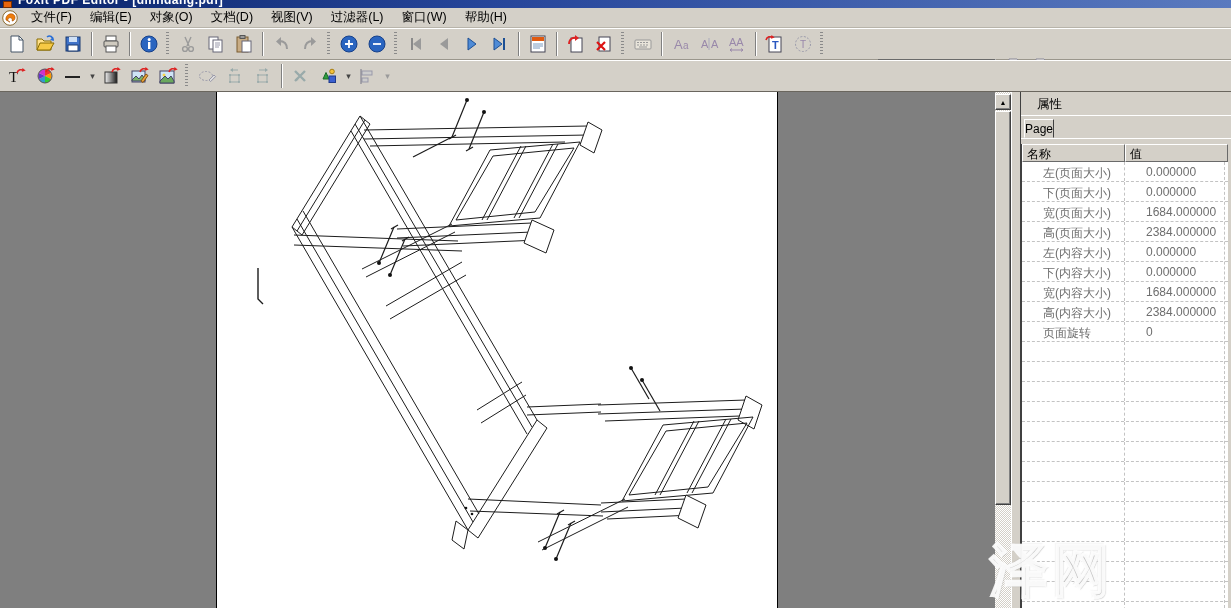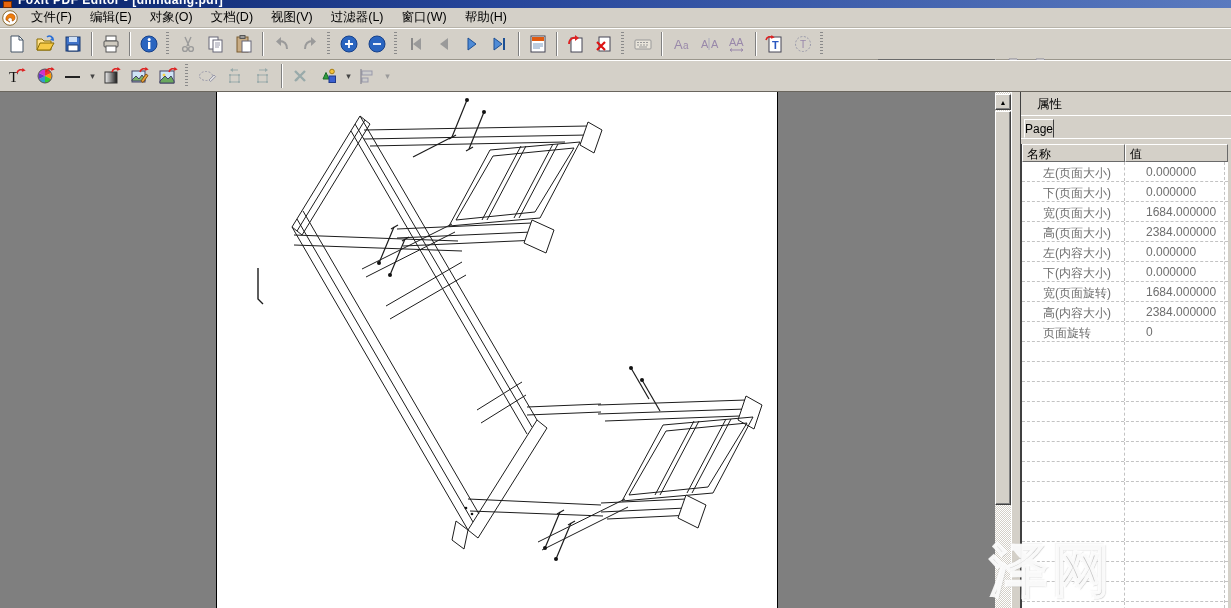--- a/index.html
+++ b/index.html
@@ -571,21 +571,21 @@
             </div>
             <div class="prow">
               <div class="cell c1">左(内容大小)</div>
               <div class="cell c2">0.000000</div>
             </div>
             <div class="prow">
               <div class="cell c1">下(内容大小)</div>
               <div class="cell c2">0.000000</div>
             </div>
             <div class="prow">
-              <div class="cell c1">宽(页面旋转)</div>
+              <div class="cell c1">宽(内容大小)</div>
               <div class="cell c2">1684.000000</div>
             </div>
             <div class="prow">
               <div class="cell c1">高(内容大小)</div>
               <div class="cell c2">2384.000000</div>
             </div>
             <div class="prow">
               <div class="cell c1">页面旋转</div>
               <div class="cell c2">0</div>
             </div>

